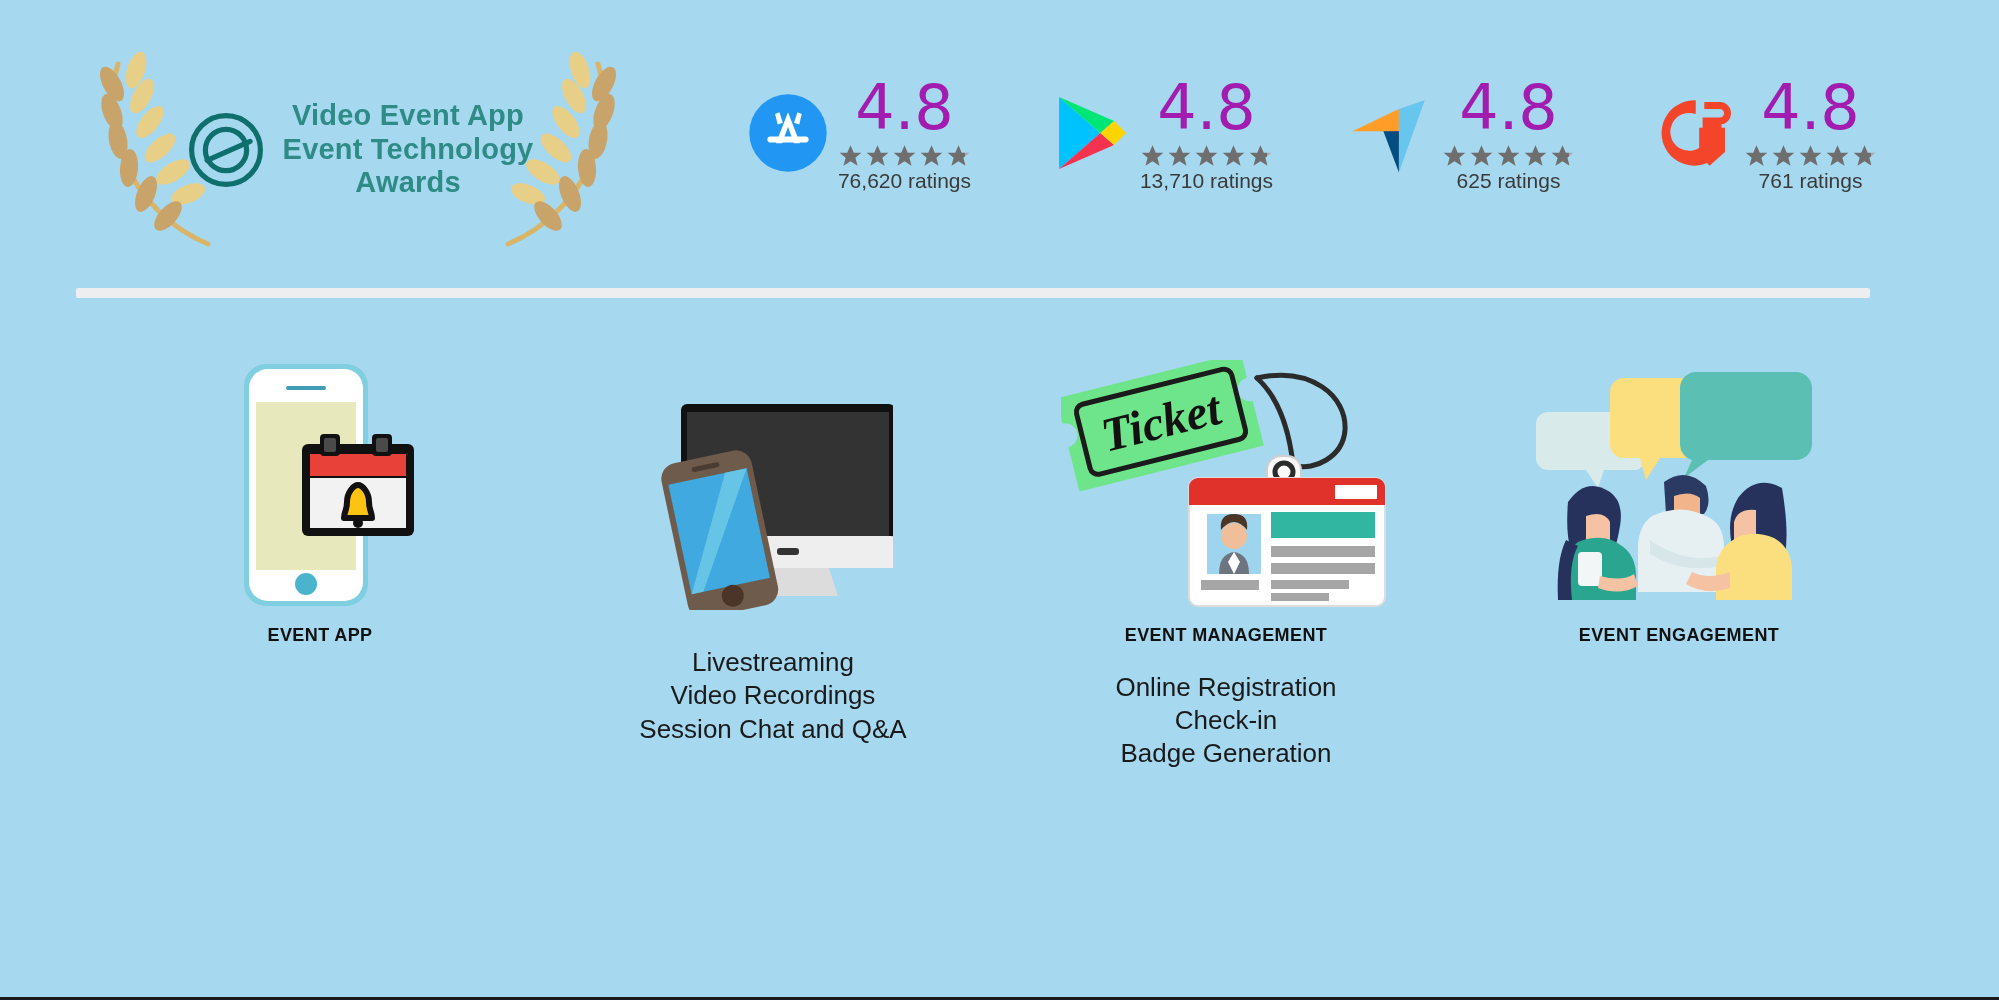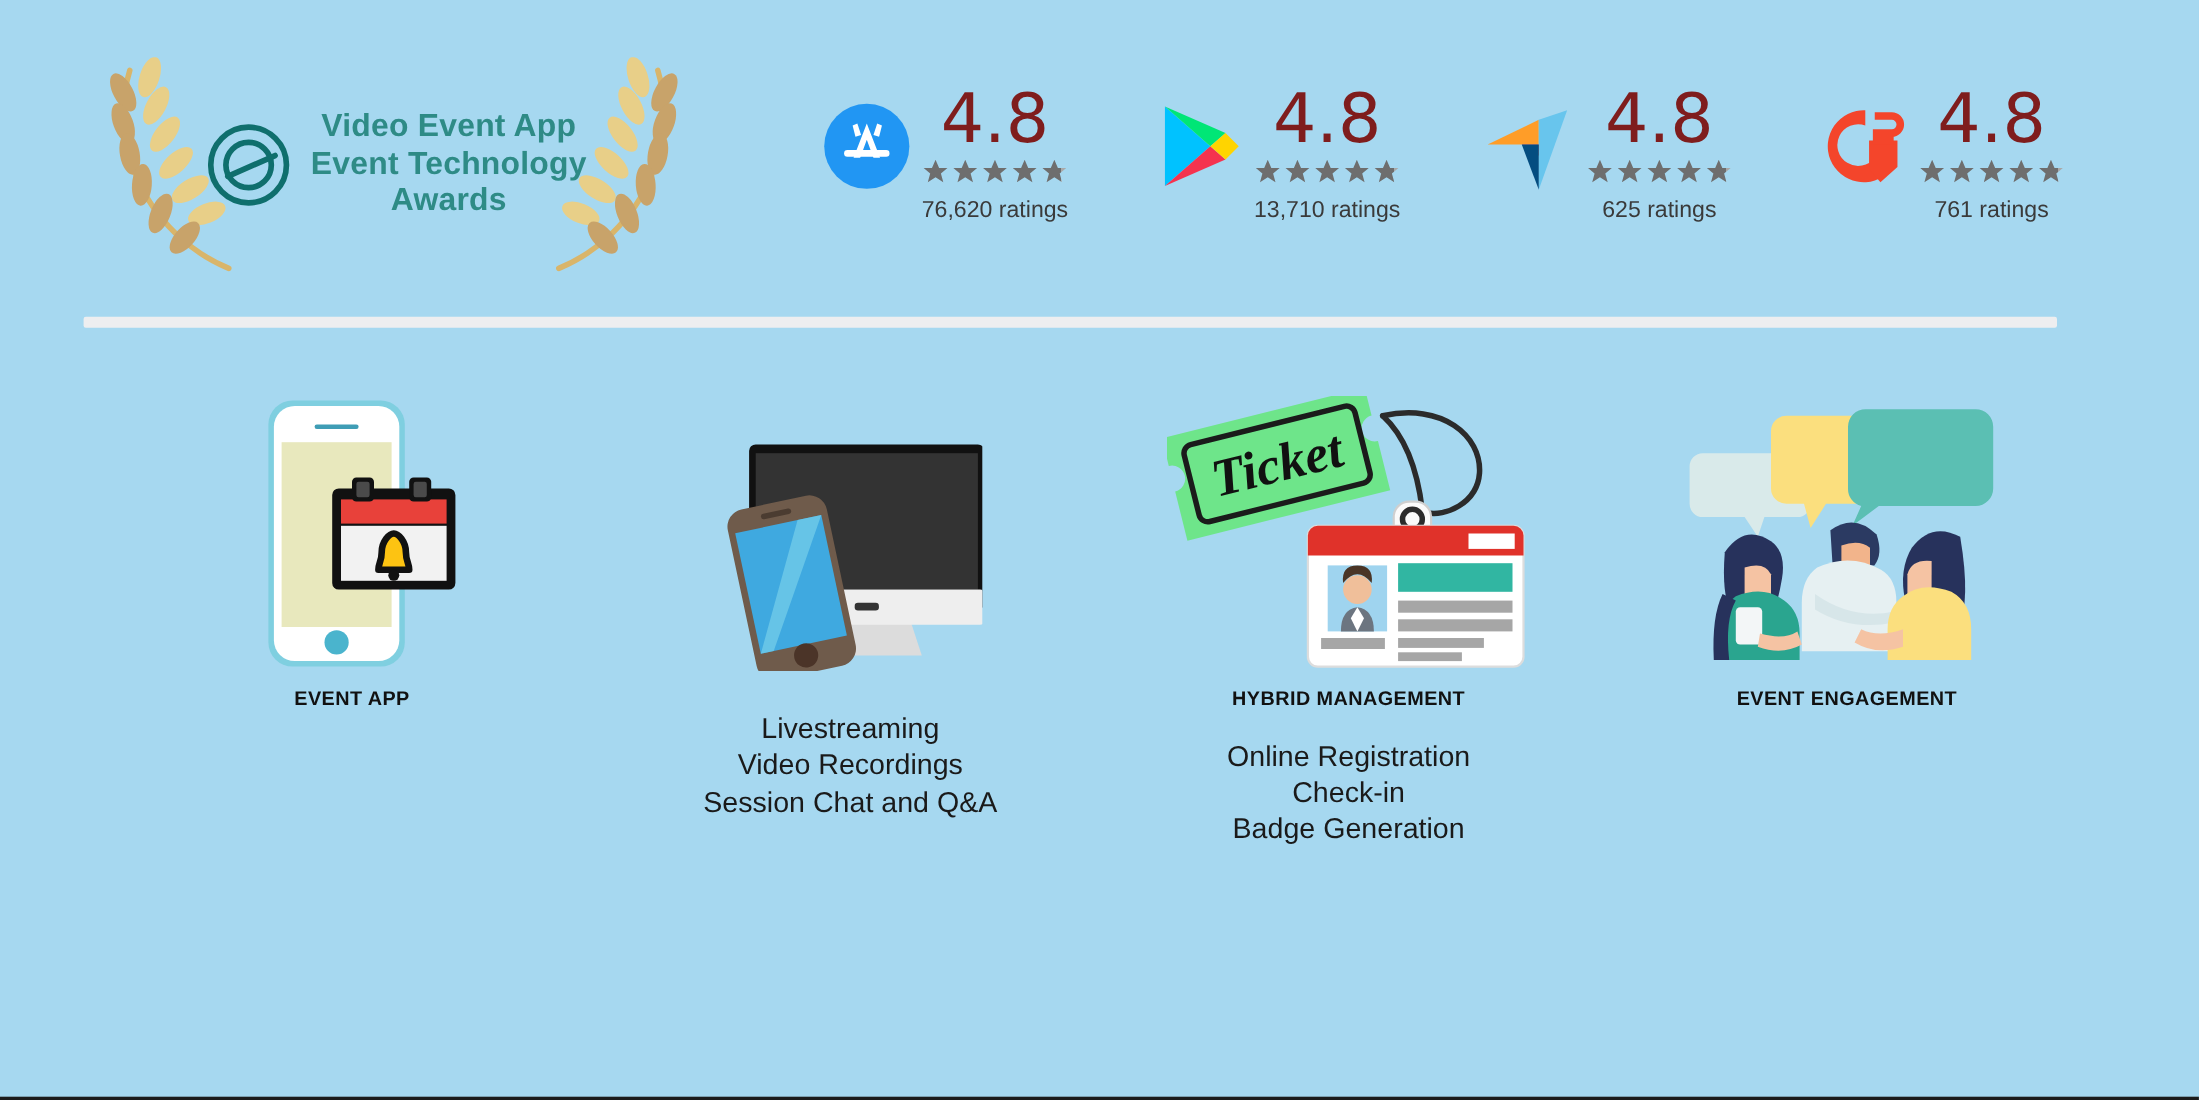--- a/index.html
+++ b/index.html
@@ -38,27 +38,27 @@
 
   
   .ratings {
     position:absolute; left:745px; top:78px;
     display:flex; align-items:flex-start; gap:22px;
   }
   .rating-block { display:flex; align-items:flex-start; width:280px; }
   .rating-logo  { width:86px; height:86px; flex:0 0 auto; margin-top:12px; }
   .rating-right { display:flex; flex-direction:column; align-items:center; margin-left:6px; }
   .rating-score {
-    font-size:62px; color:#7f1d1d; line-height:.98;
+    font-size:62px; color:#a21caf; line-height:.98;
     font-family:"DejaVu Sans", sans-serif; font-weight:400;
   }
   .stars { margin-top:4px; height:26px; display:flex; }
   .star { width:27px; height:26px; }
   .rating-count {
-    margin-top:10px; font-size:21px; color:#3a3a3a; white-space:nowrap;
+    font-size:21px; color:#3a3a3a; white-space:nowrap;
   }
 
   
   .divider {
     position:absolute; left:76px; top:288px;
     width:1794px; height:10px; background:#edeef0; border-radius:2px;
   }
 
   
   .features {
@@ -375,21 +375,21 @@
           <path d="M173 192 l6 10 l-6 12 l-6 -12 z" fill="#ffffff"></path>
           <rect x="210" y="152" width="104" height="26" fill="#31b6a2"></rect>
           <rect x="210" y="186" width="104" height="11" fill="#a6a6a6"></rect>
           <rect x="210" y="203" width="104" height="11" fill="#a6a6a6"></rect>
           <rect x="210" y="220" width="78" height="9" fill="#a6a6a6"></rect>
           <rect x="210" y="233" width="58" height="8" fill="#a6a6a6"></rect>
           <rect x="140" y="220" width="58" height="10" fill="#a6a6a6"></rect>
         </g>
       </svg>
     </div>
-    <div class="feature-title">HYBRID MANAGEMENT</div>
+    <div class="feature-title">EVENT MANAGEMENT</div>
     <div class="feature-list">
       <div>Online Registration</div>
       <div>Check-in</div>
       <div>Badge Generation</div>
     </div>
   </div>
 
   <div class="feature f-eng">
     <div class="feature-art">
       <svg width="290" height="230" viewBox="0 0 290 230">

